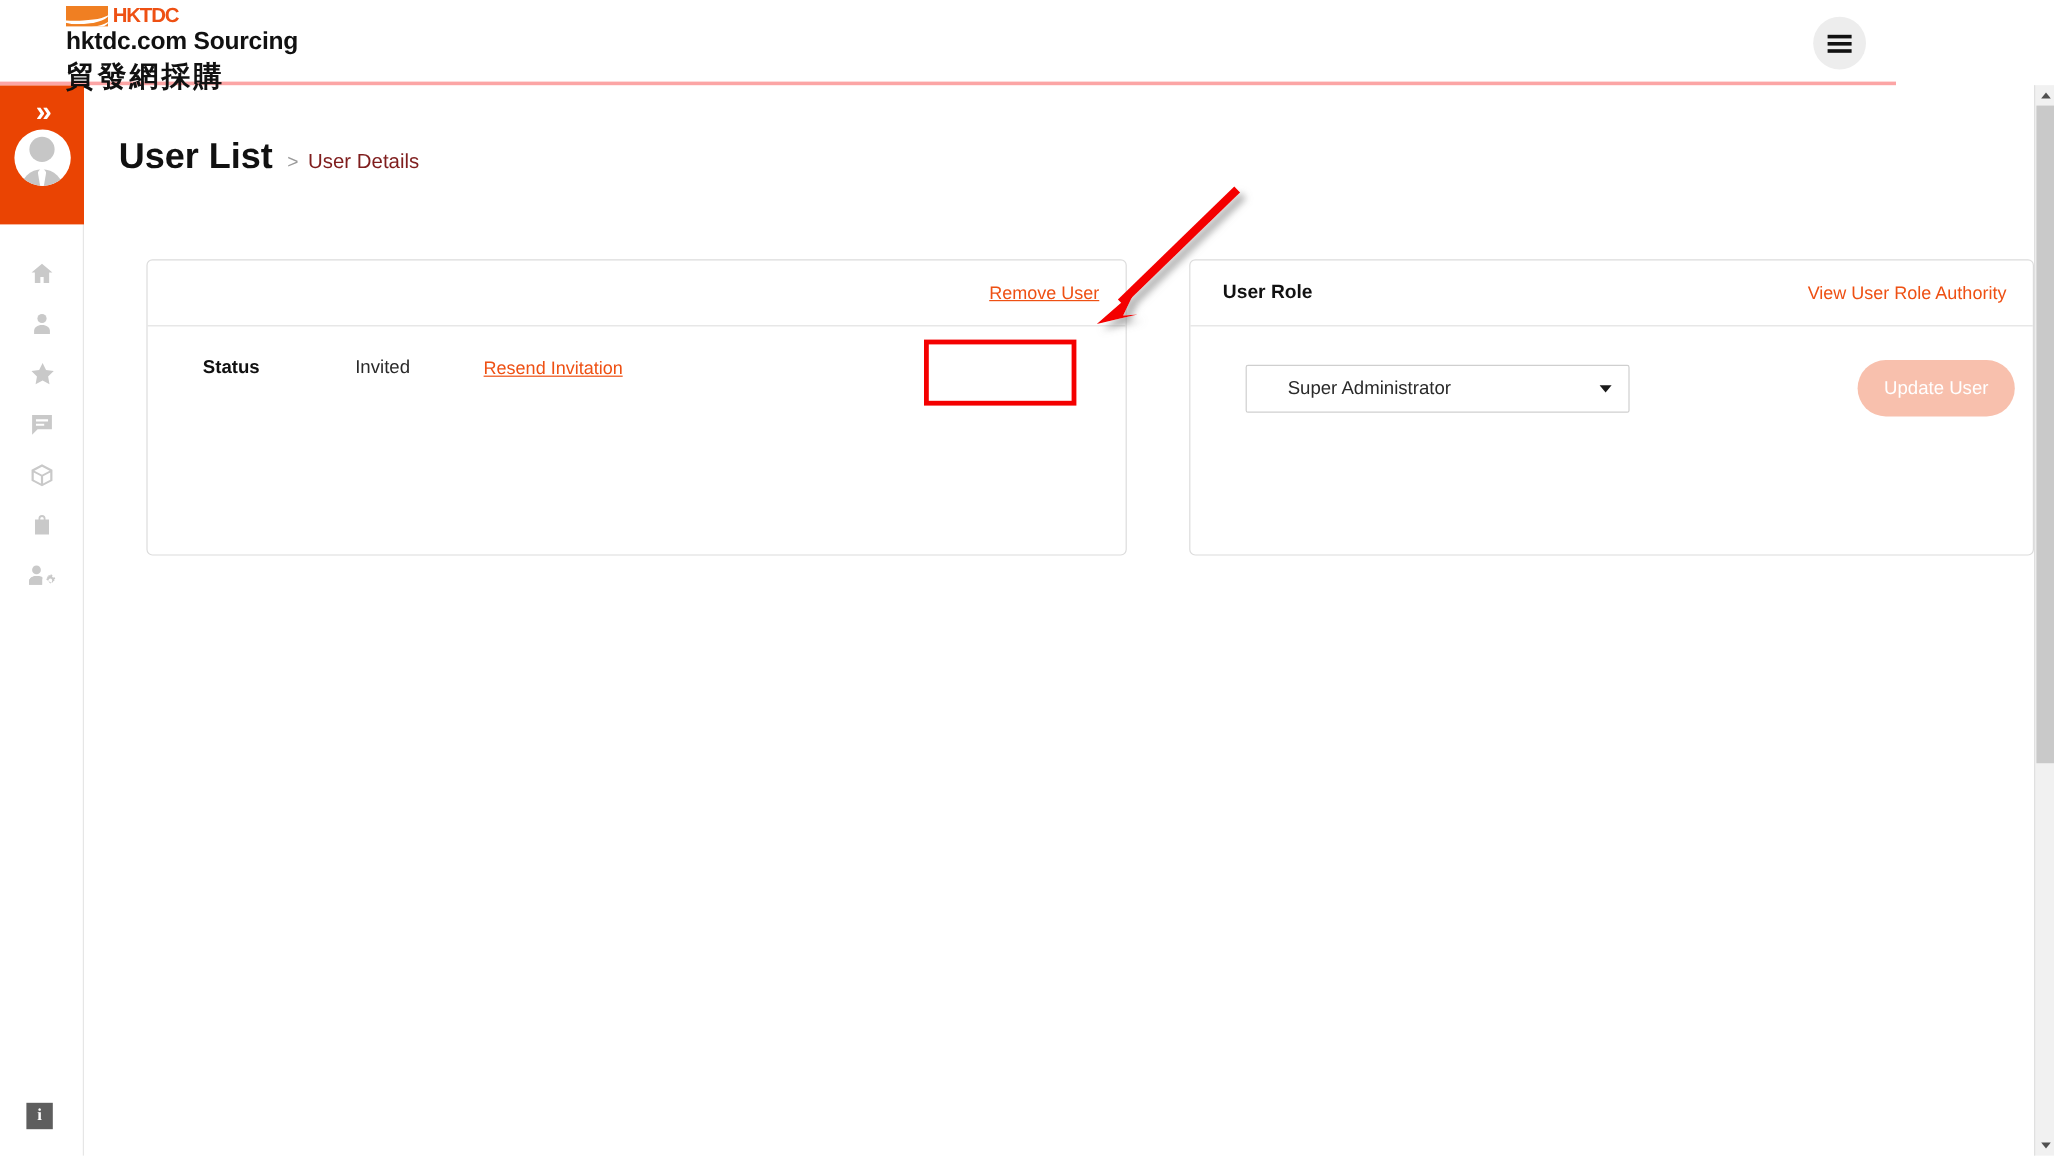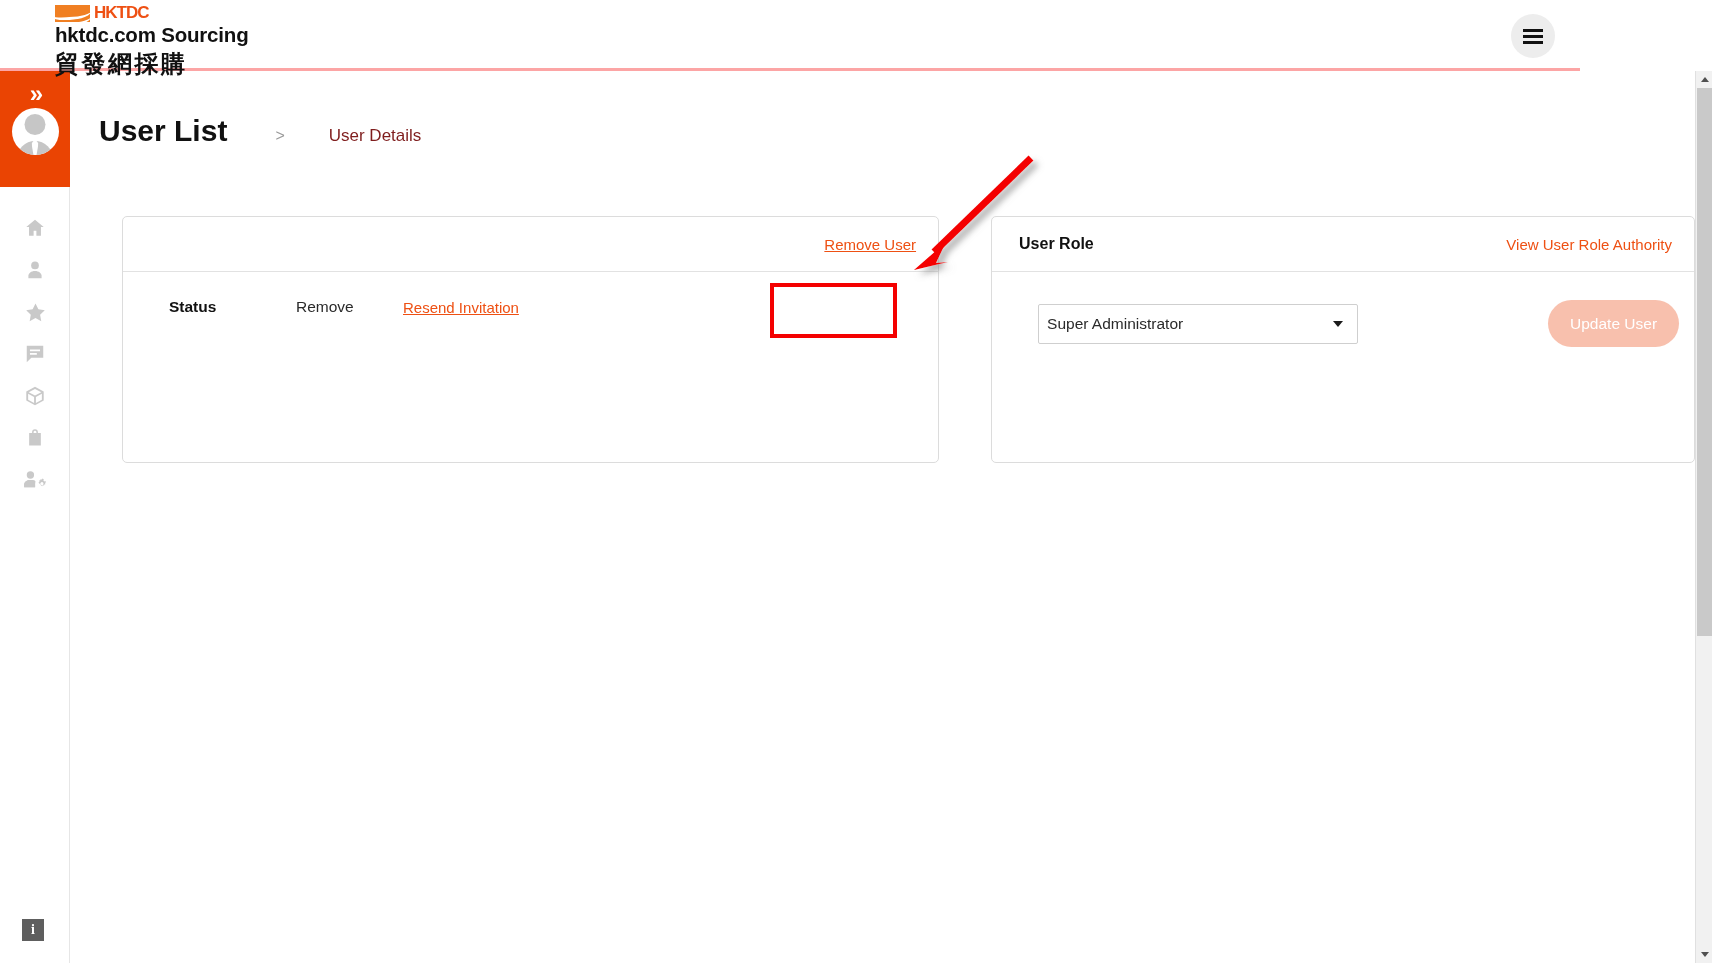--- a/index.html
+++ b/index.html
@@ -126,21 +126,20 @@
 
   
   .main {
     position: absolute; left: 70px; top: 71px;
     width: 1625px; height: 892px;
     background: #ffffff;
   }
   .page-head {
     display: flex; align-items: baseline;
     padding: 43px 0 0 29px;
-    gap: 36px;
   }
   .page-title { font-size: 30px; font-weight: bold; color: #111111; }
   .crumb-sep { font-size: 16px; color: #9A9A9A; margin: 0 8px 0 12px; }
   .crumb-current { font-size: 17px; color: #7f1d1d; }
 
   .cards-row {
     display: flex; gap: 52px;
     padding: 68px 0 0 52px;
   }
   .card {
@@ -170,21 +169,21 @@
   .note-line { font-size: 15.5px; color: #2A2A2A; }
 
   .card-body-right {
     padding: 28px 0 0 46px;
     display: flex; align-items: center;
   }
   .role-select {
     width: 320px; height: 40px;
     border: 1px solid #CFCFCF; border-radius: 2px;
     display: flex; align-items: center;
-    padding: 0 14px 0 8px;
+    padding: 0 14px 0 34px;
     font-size: 15.5px; color: #2A2A2A;
     background: #ffffff; cursor: pointer;
   }
   .caret {
     width: 0; height: 0; margin-left: auto;
     border-left: 5.5px solid transparent;
     border-right: 5.5px solid transparent;
     border-top: 6.5px solid #1B1B1B;
   }
   .update-btn {
@@ -336,21 +335,21 @@
   <div class="cards-row">
 
     <div class="card card-left">
       <div class="card-head">
         <span class="spacer"></span>
         <span class="link-orange link-orange-u">Remove User</span>
       </div>
       <div class="card-body-left">
         <div class="field-row">
           <span class="field-label">Status</span>
-          <span class="field-value">Remove</span>
+          <span class="field-value">Invited</span>
           <span class="link-orange link-orange-u">Resend Invitation</span>
         </div>
       </div>
     </div>
 
     <div class="card card-right">
       <div class="card-head">
         <span class="card-head-title">User Role</span>
         <span class="spacer"></span>
         <span class="link-orange">View User Role Authority</span>

